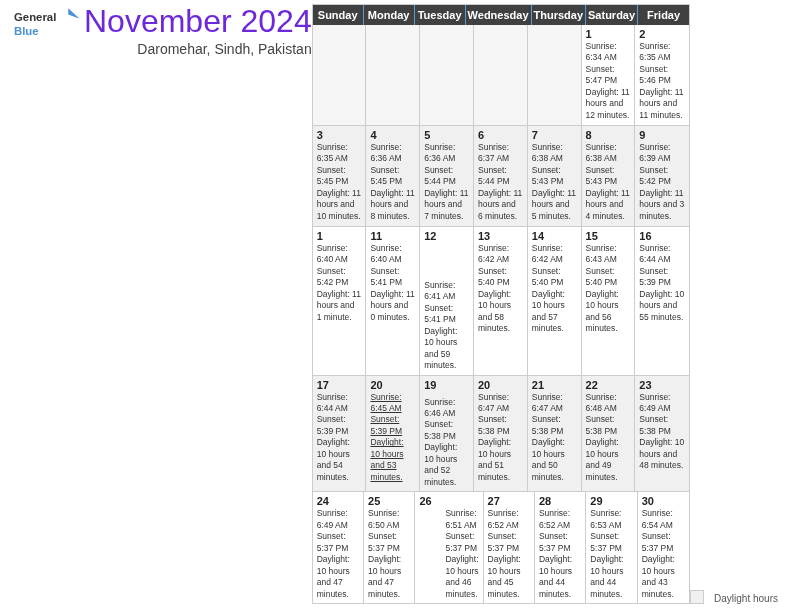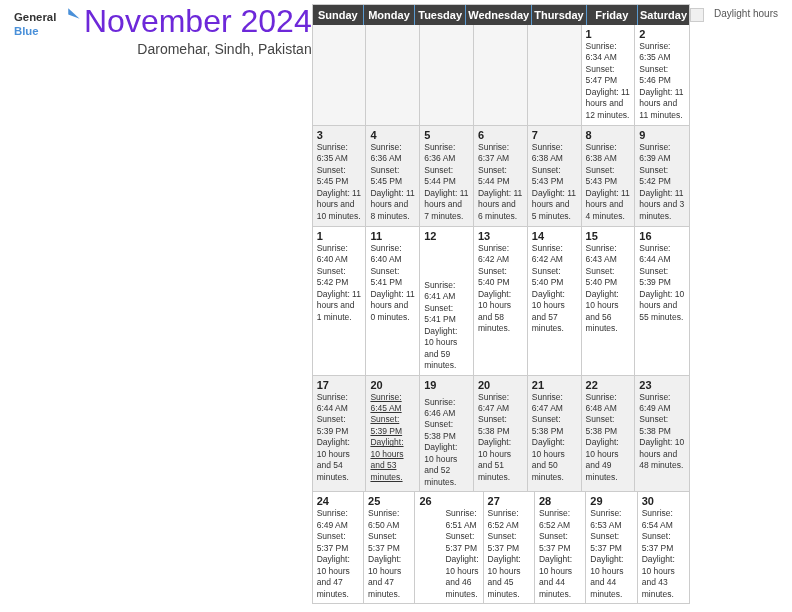--- a/index.html
+++ b/index.html
@@ -93,21 +93,21 @@
       display: block;
       margin-bottom: 1px;
     }
     .cell-info {
       font-size: 8.5px;
       color: #333;
       line-height: 1.35;
     }
     .legend {
       display: flex;
-      align-items: flex-start;
+      align-items: flex-end;
       gap: 10px;
       padding: 4px 0 0 0;
       font-size: 10px;
       color: #555;
     }
     .legend-box {
       width: 14px;
       height: 14px;
       background: #f0f0f0;
       border: 1px solid #ccc;
@@ -132,22 +132,22 @@
     </div>
   </div>
 
   <div class="calendar">
     <div class="cal-header">
     <div class="cal-header-cell">Sunday</div>
         <div class="cal-header-cell">Monday</div>
         <div class="cal-header-cell">Tuesday</div>
         <div class="cal-header-cell">Wednesday</div>
         <div class="cal-header-cell">Thursday</div>
+        <div class="cal-header-cell">Saturday</div>
         <div class="cal-header-cell">Friday</div>
-        <div class="cal-header-cell">Saturday</div>
       </div>
     <div class="cal-body">
     <div class="cal-row">
           <div class="cal-cell empty"></div>
           <div class="cal-cell empty"></div>
           <div class="cal-cell empty"></div>
           <div class="cal-cell empty"></div>
           <div class="cal-cell empty"></div>
           <div class="cal-cell">
             <span class="day-num">1</span>

